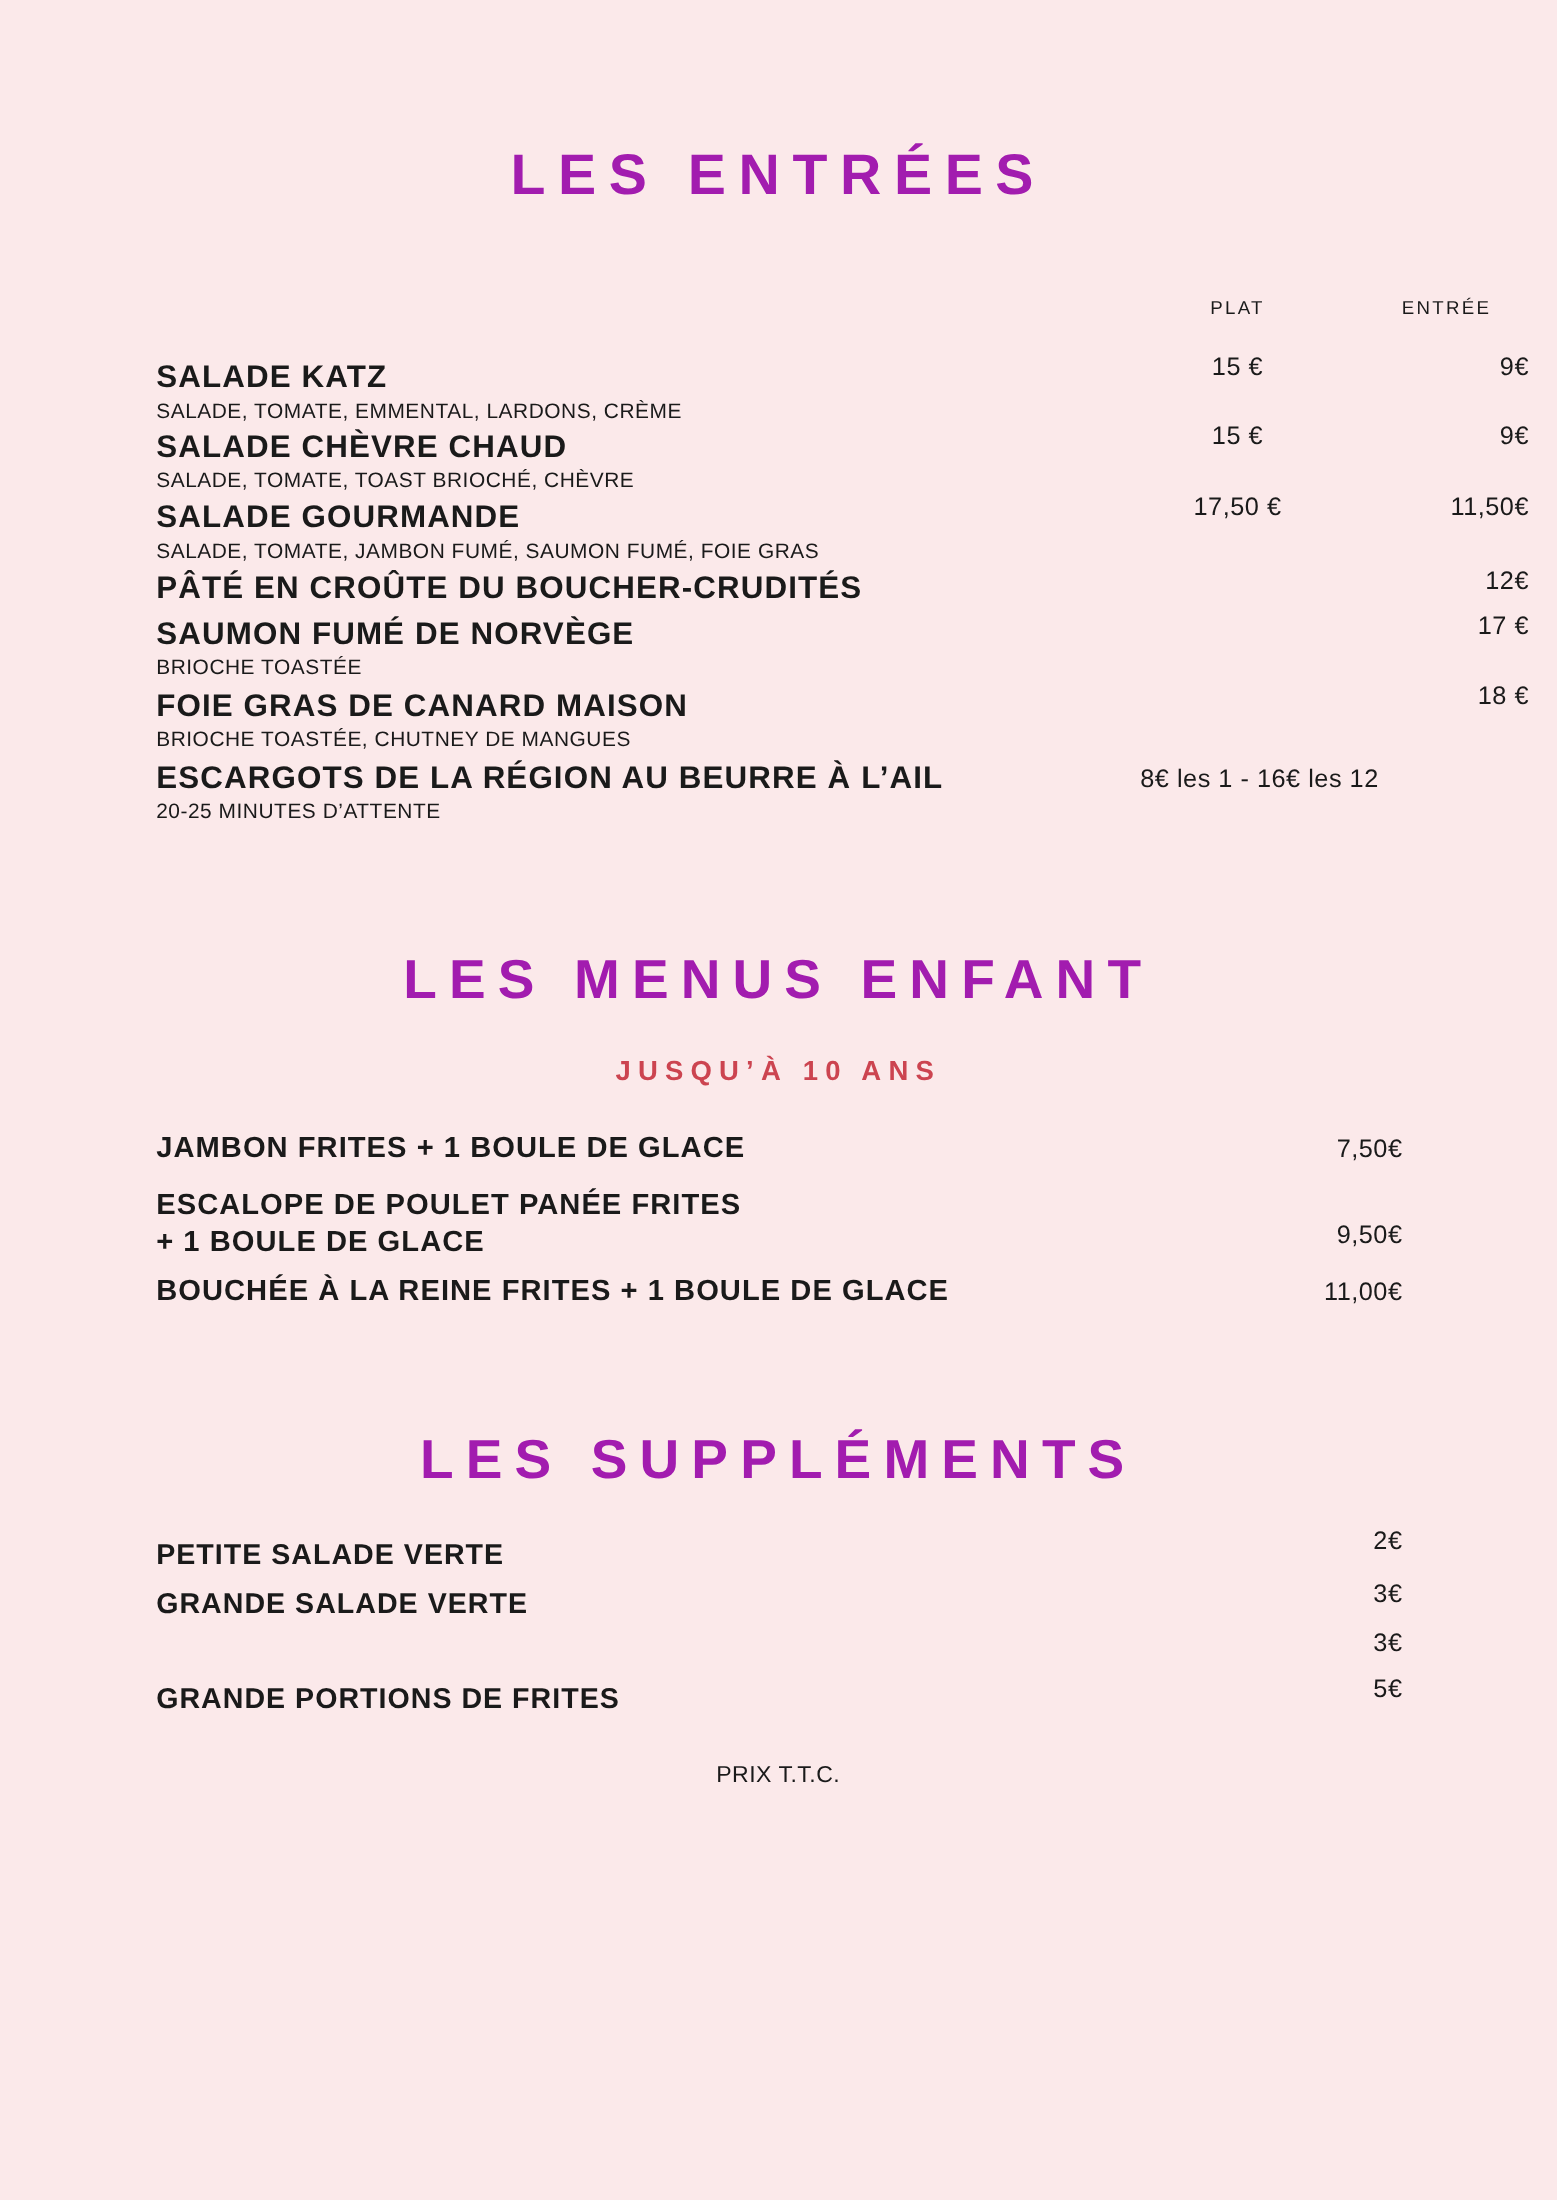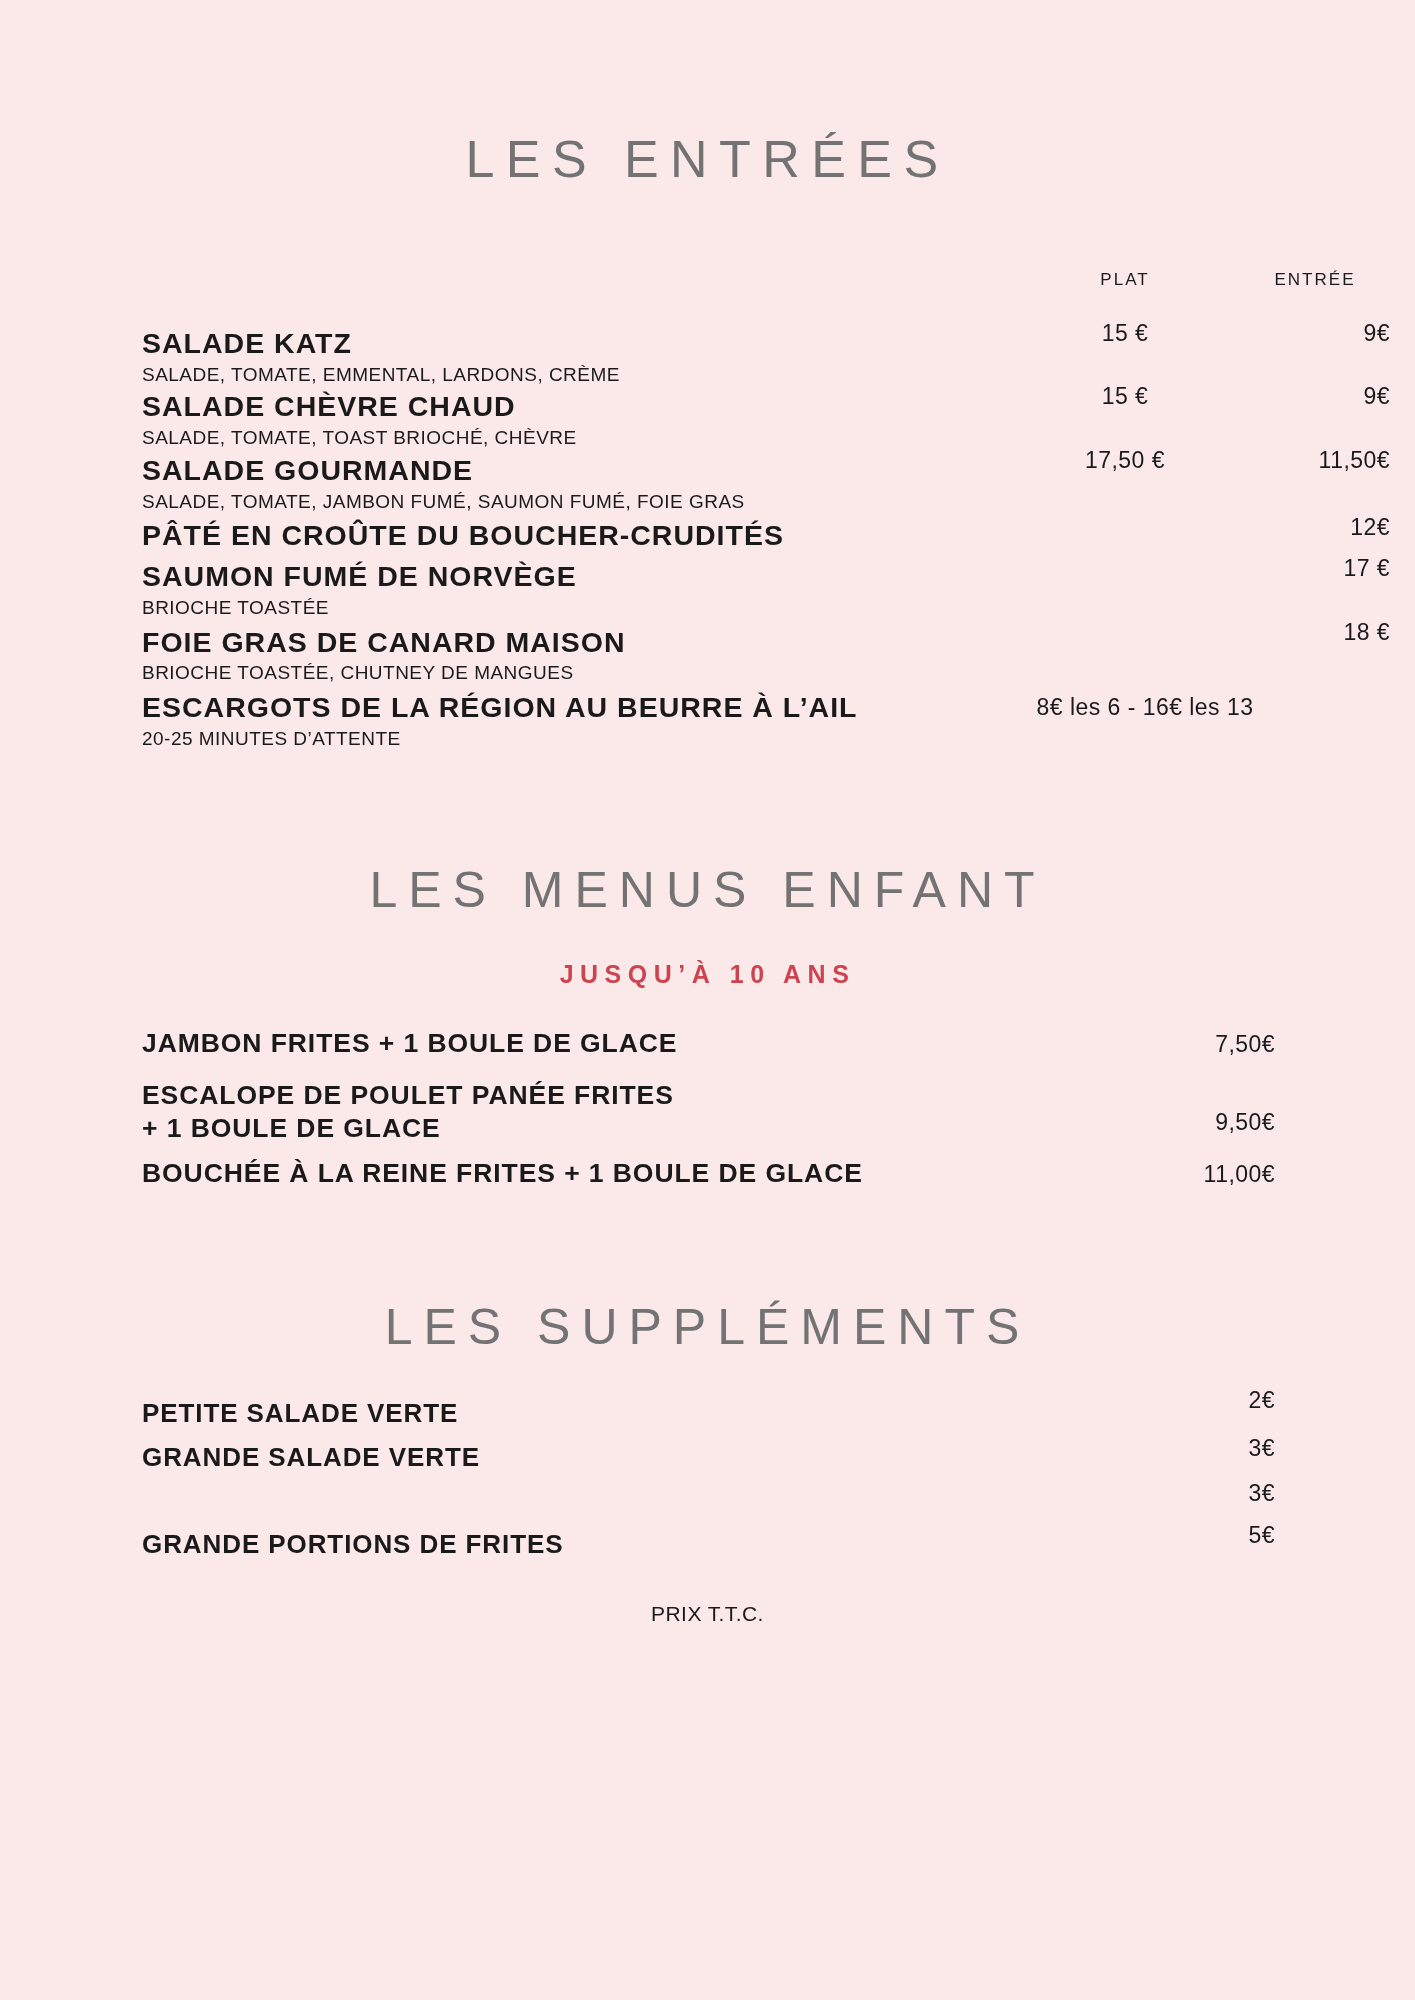--- a/index.html
+++ b/index.html
@@ -18,22 +18,22 @@
     position: relative;
     width: 1415px;
     height: 2000px;
     box-sizing: border-box;
     padding: 0 140px;
   }
 
   
   .section-title {
     text-align: center;
-    color: #737373;
-    font-weight: normal;
+    color: #a21caf;
+    font-weight: bold;
     letter-spacing: 0.22em;
     line-height: 1.1;
   }
   #title-entrees {
     font-size: 52px;
     padding-top: 96px;
   }
   #title-enfant {
     font-size: 50px;
     padding-top: 70px;
@@ -222,21 +222,21 @@
     </div>
 
     <div class="row" id="row-5">
       <div class="name">FOIE GRAS DE CANARD MAISON</div>
       <div class="price entree">18 €</div>
       <div class="desc">BRIOCHE TOASTÉE, CHUTNEY DE MANGUES</div>
     </div>
 
     <div class="row" id="row-6">
       <div class="name">ESCARGOTS DE LA RÉGION AU BEURRE À L’AIL</div>
-      <div class="price wide">8€ les 6 - 16€ les 13</div>
+      <div class="price wide">8€ les 1 - 16€ les 12</div>
       <div class="desc">20-25 MINUTES D’ATTENTE</div>
     </div>
 
   </div>
 
   <h2 class="section-title" id="title-enfant">LES MENUS ENFANT</h2>
   <div id="subtitle-enfant">JUSQU’À 10 ANS</div>
 
   <div class="simple-list">
     <div class="srow" id="srow-enf-0">

